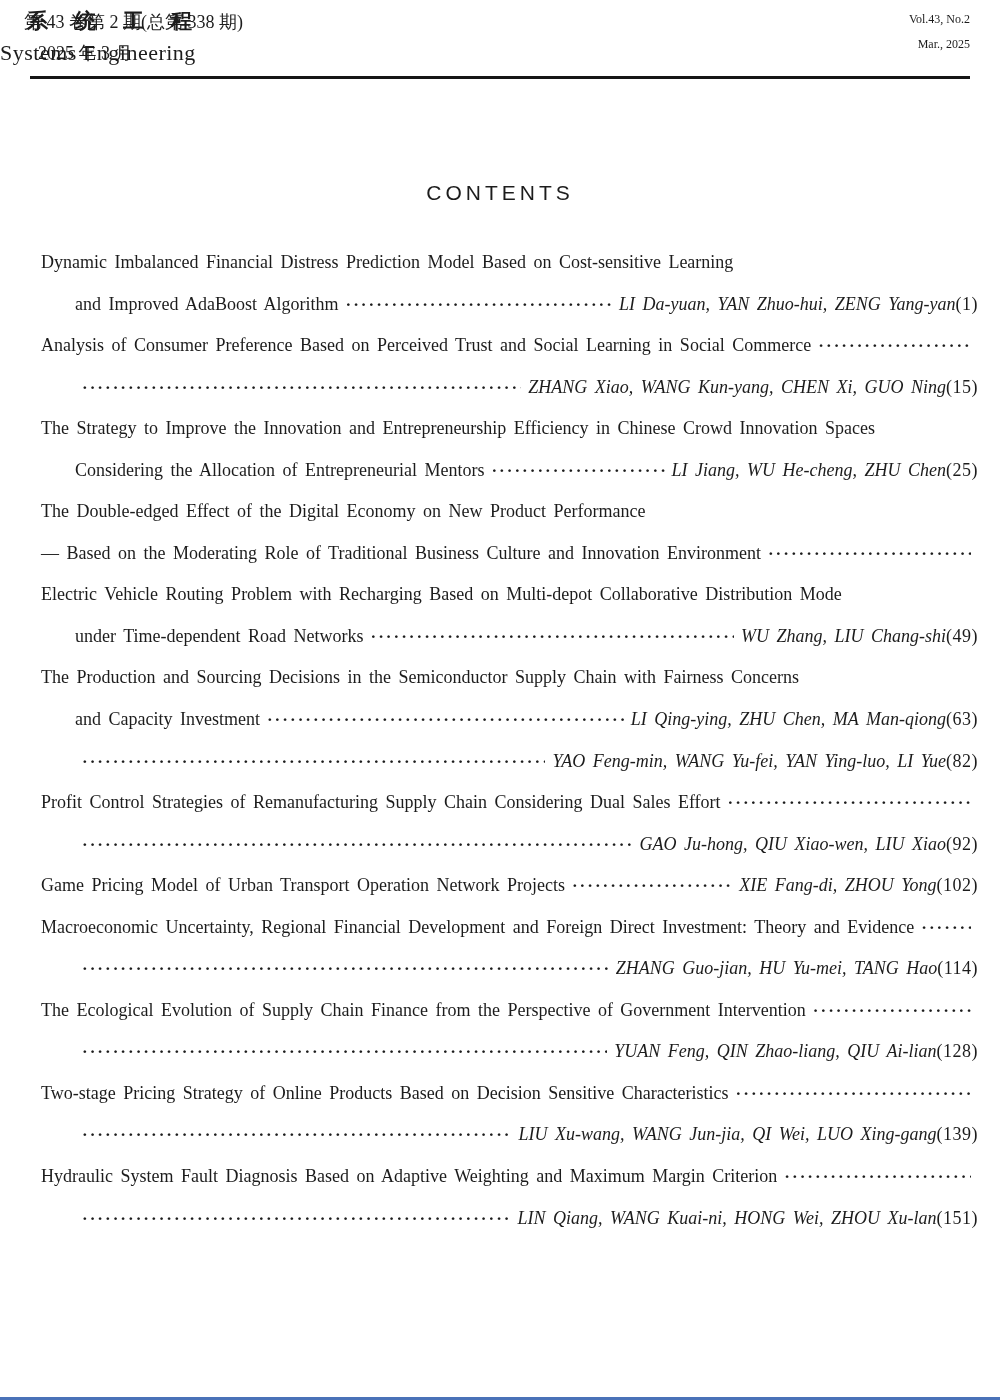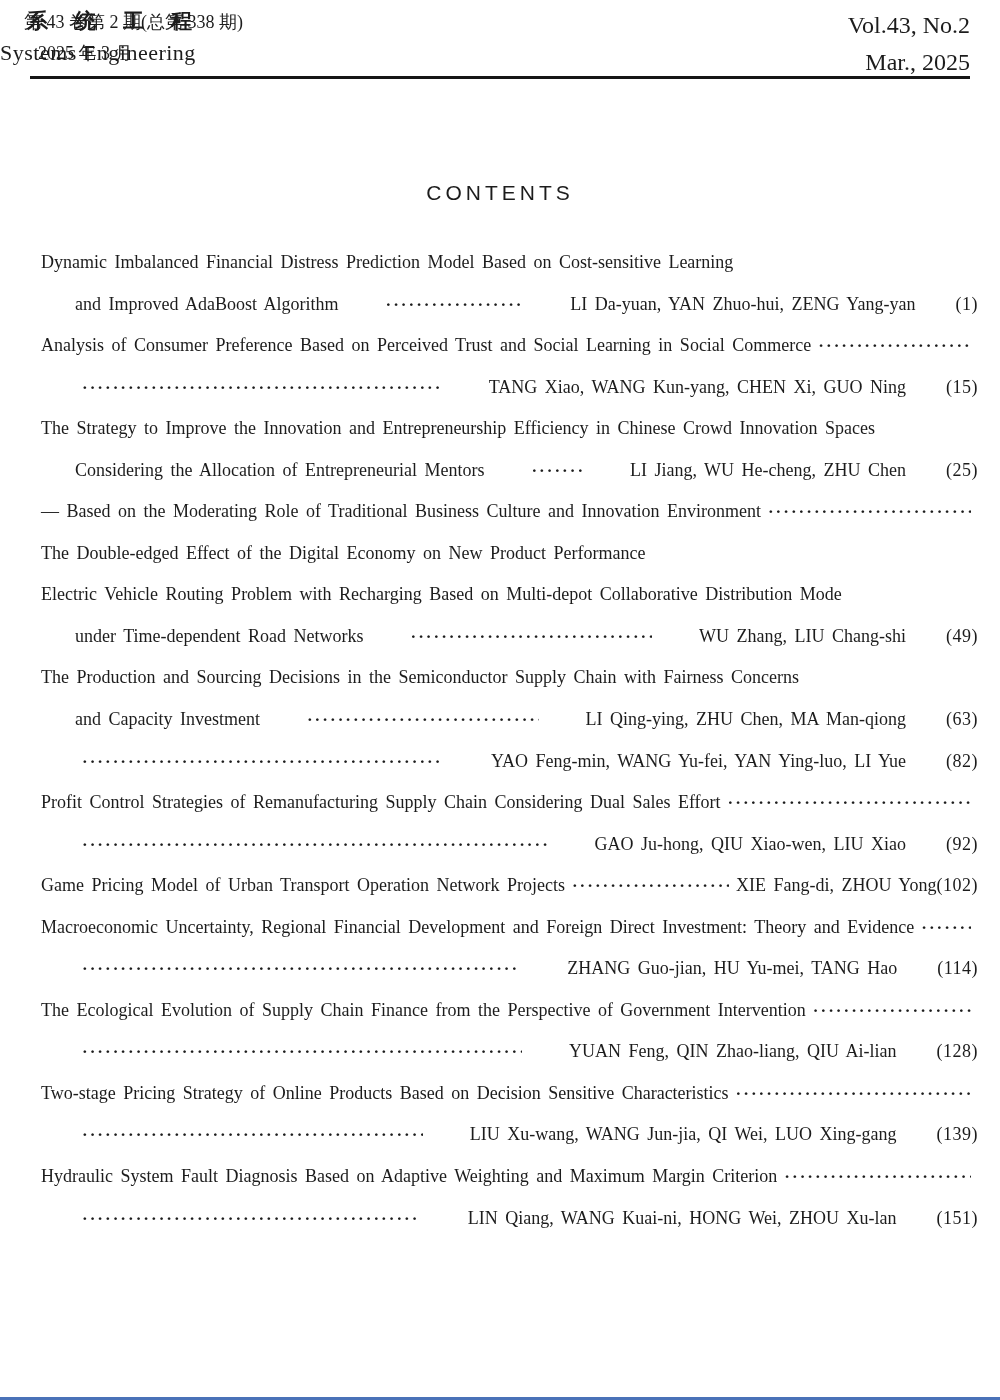--- a/index.html
+++ b/index.html
@@ -10,49 +10,49 @@
     color:#1c1c1c;
     font-family:"Liberation Serif","DejaVu Serif",serif;
     overflow:hidden;
   }
   
   .hdr-left{position:absolute;top:13px;left:24px;font-size:18px;line-height:1;}
   .hdr-left .l2{margin-top:13px;padding-left:14px;}
   .hdr-center{position:absolute;top:11px;left:0;width:100%;text-align:left;line-height:1;}
   .journal-cn{font-size:21px;font-weight:bold;letter-spacing:27px;text-indent:27px;}
   .journal-en{font-size:22px;margin-top:10px;letter-spacing:0.5px;}
-  .hdr-right{position:absolute;top:13px;right:30px;text-align:right;font-size:24px;line-height:1;}
+  .hdr-right{position:absolute;top:13px;right:30px;text-align:right;font-size:12px;line-height:1;}
   .hdr-right .l2{margin-top:13px;}
   .rule{position:absolute;top:76px;left:30px;right:30px;height:3px;background:#161616;}
   
   .contents-title{
     position:absolute;top:150px;left:0;width:100%;
     text-align:center;
     font-family:"Liberation Sans","DejaVu Sans",sans-serif;
     font-size:21px;font-weight:500;letter-spacing:4px;line-height:1;margin-top:32px;
   }
   
   .toc{position:absolute;top:242px;left:25px;right:22px;margin-left:16px;}
   .row{
     display:flex;
     height:41.55px;line-height:41.55px;
     white-space:nowrap;
     font-size:18px;
     word-spacing:3px;
   }
-  .row.indent{padding-left:34px;gap:40px;}
+  .row.indent{padding-left:34px;}
   .title{flex:0 0 auto;}
   .leader{
     flex:1 1 0;min-width:0;overflow:hidden;
     margin:0 7px;
     letter-spacing:2px;
     font-weight:bold;font-size:17px;
   }
   .leader::after{content:"········································································································································································································";}
-  .authors{flex:0 0 auto;}
+  .authors{flex:0 0 auto;font-style:italic;}
   .page-no{flex:0 0 auto;font-style:normal;letter-spacing:0.5px;}
   .bottom-line{position:absolute;left:0;right:0;bottom:0;height:3px;background:#4a72b8;}
 </style>
 </head>
 <body>
 
 <div class="page">
 
   <div class="hdr-left">
     <div class="l1">第 43 卷第 2 期(总第 338 期)</div>
@@ -82,38 +82,38 @@
         <span class="leader"></span>
         <span class="authors">LI Da-yuan, YAN Zhuo-hui, ZENG Yang-yan</span>
         <span class="page-no">(1)</span>
       </div>
       <div class="row">
         <span class="title">Analysis of Consumer Preference Based on Perceived Trust and Social Learning in Social Commerce</span>
         <span class="leader"></span>
       </div>
       <div class="row indent">
         <span class="leader"></span>
-        <span class="authors">TANG Xiao, WANG Kun-yang, CHEN Xi, GUO Ning</span>
+        <span class="authors">ZHANG Xiao, WANG Kun-yang, CHEN Xi, GUO Ning</span>
         <span class="page-no">(15)</span>
       </div>
       <div class="row">
         <span class="title">The Strategy to Improve the Innovation and Entrepreneurship Efficiency in Chinese Crowd Innovation Spaces</span>
       </div>
       <div class="row indent">
         <span class="title">Considering the Allocation of Entrepreneurial Mentors</span>
         <span class="leader"></span>
         <span class="authors">LI Jiang, WU He-cheng, ZHU Chen</span>
         <span class="page-no">(25)</span>
       </div>
       <div class="row">
+        <span class="title">The Double-edged Effect of the Digital Economy on New Product Performance</span>
+      </div>
+      <div class="row">
         <span class="title">— Based on the Moderating Role of Traditional Business Culture and Innovation Environment</span>
         <span class="leader"></span>
-      </div>
-      <div class="row">
-        <span class="title">The Double-edged Effect of the Digital Economy on New Product Performance</span>
       </div>
       <div class="row">
         <span class="title">Electric Vehicle Routing Problem with Recharging Based on Multi-depot Collaborative Distribution Mode</span>
       </div>
       <div class="row indent">
         <span class="title">under Time-dependent Road Networks</span>
         <span class="leader"></span>
         <span class="authors">WU Zhang, LIU Chang-shi</span>
         <span class="page-no">(49)</span>
       </div>

